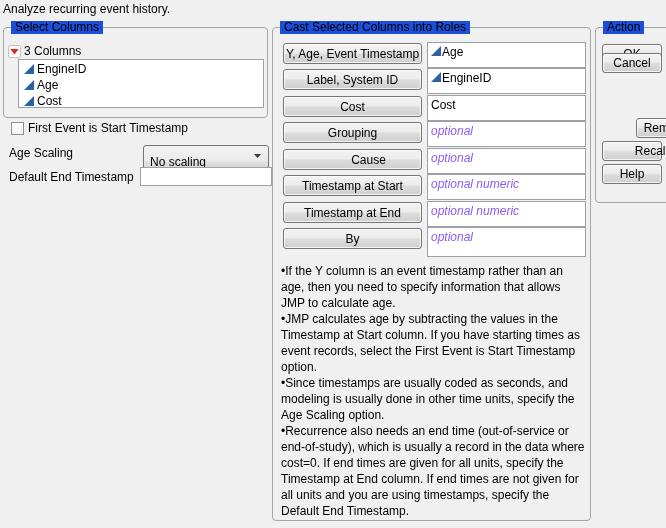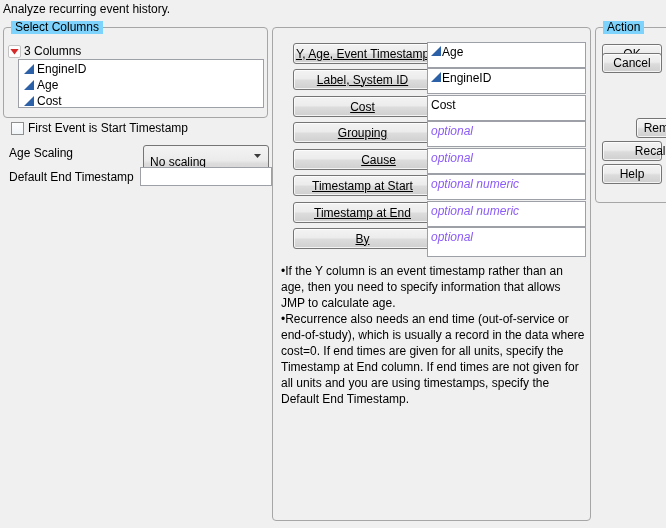--- a/index.html
+++ b/index.html
@@ -6,21 +6,21 @@
   body{
     width:666px;height:528px;position:relative;overflow:hidden;
     background:#f0f0f0;color:#000;
     font-family:"Liberation Sans",sans-serif;font-size:12px;
   }
   .abs{position:absolute;}
   .frame{
     position:absolute;border:1px solid #a6a6a6;border-radius:4px;
   }
   .frame-label{
-    position:absolute;top:-7px;left:7px;background:#7dd3fc;
+    position:absolute;top:-7px;left:7px;background:#1d4ed8;
     padding:0 4px;line-height:13px;white-space:nowrap;
   }
   .btn{
     position:absolute;box-sizing:border-box;
     border:1px solid #757575;border-radius:3px;
     background:linear-gradient(to bottom,#f3f3f3 0%,#ecECec 45%,#dcdcdc 55%,#cfcfcf 100%);
     box-shadow:inset 0 0 0 1px rgba(255,255,255,.75);
     display:flex;align-items:center;justify-content:center;
     white-space:nowrap;cursor:default;
   }
@@ -52,21 +52,21 @@
     display:flex;align-items:center;padding:16px 6px;
   }
   .combobox .dd-arrow{
     position:absolute;right:7px;top:8px;width:7px;height:4px;
     background:#3a3a3a;clip-path:polygon(0 0,100% 0,50% 100%);
   }
   .textfield{
     position:absolute;box-sizing:border-box;background:#fff;
     border:1px solid #9da0a6;
   }
-  .role-btn{left:20px;width:139px;height:21px;text-decoration:underline;}
+  .role-btn{left:10px;width:139px;height:21px;}
   .role-field{
     position:absolute;left:154px;width:159px;box-sizing:border-box;
     background:#fff;border:1px solid #9da0a6;
     padding:2px 3px;display:flex;align-items:flex-start;
   }
   .role-field .cont-icon{margin-top:1px;margin-right:1px;}
   .placeholder{color:#8b5cf6;font-style:italic;}
   .notes{position:absolute;left:8px;width:304px;line-height:16px;}
   .note{margin:0;}
   .action-btn{left:6px;width:60px;height:20px;}
@@ -105,20 +105,21 @@
 <span class="static-label" style="left:9px;top:146px;">Age Scaling</span>
 <div class="combobox" style="left:143px;top:145px;width:126px;height:19px;">
   <span>No scaling</span>
   <span class="dd-arrow"></span>
 </div>
 
 <span class="static-label" style="left:9px;top:170px;">Default End Timestamp</span>
 <div class="textfield" style="left:140px;top:167px;width:132px;height:19px;"></div>
 
 <div class="frame" id="cast-frame" style="left:272px;top:27px;width:317px;height:492px;">
+  <span class="frame-label">Cast Selected Columns into Roles</span>
   <div id="roles-container">
       <div class="btn role-btn" style="top: 15px;">Y, Age, Event Timestamp</div>
       <div class="role-field" style="top: 14px; height: 26px;">
         <span class="cont-icon"></span>
         <span>Age</span>
       </div>
       <div class="btn role-btn" style="top: 41px;">Label, System ID</div>
       <div class="role-field" style="top: 40px; height: 26px;">
         <span class="cont-icon"></span>
         <span>EngineID</span>
@@ -143,20 +144,22 @@
       <div class="role-field" style="top: 173px; height: 26px;">
         <span class="placeholder">optional numeric</span>
       </div>
       <div class="btn role-btn" style="top: 200px;">By</div>
       <div class="role-field" style="top: 199px; height: 30px;">
         <span class="placeholder">optional</span>
       </div>
     </div>
   <div class="notes" id="notes" style="top:235px;">
       <div class="note">•If the Y column is an event timestamp rather than an age, then you need to specify information that allows JMP to calculate age.</div>
+      <div class="note">•JMP calculates age by subtracting the values in the Timestamp at Start column. If you have starting times as event records, select the First Event is Start Timestamp option.</div>
+      <div class="note">•Since timestamps are usually coded as seconds, and modeling is usually done in other time units, specify the Age Scaling option.</div>
       <div class="note">•Recurrence also needs an end time (out-of-service or end-of-study), which is usually a record in the data where cost=0. If end times are given for all units, specify the Timestamp at End column. If end times are not given for all units and you are using timestamps, specify the Default End Timestamp.</div>
     </div>
 </div>
 
 <div class="frame" id="action-frame" style="left:595px;top:27px;width:74px;height:174px;">
   <span class="frame-label">Action</span>
   <div id="action-buttons">
       <div class="btn action-btn" style="top: 16px;">OK</div>
       <div class="btn action-btn" style="top: 25px;">Cancel</div>
       <div class="btn action-btn" style="top: 90px; margin-left: 34px;">Remove</div>

